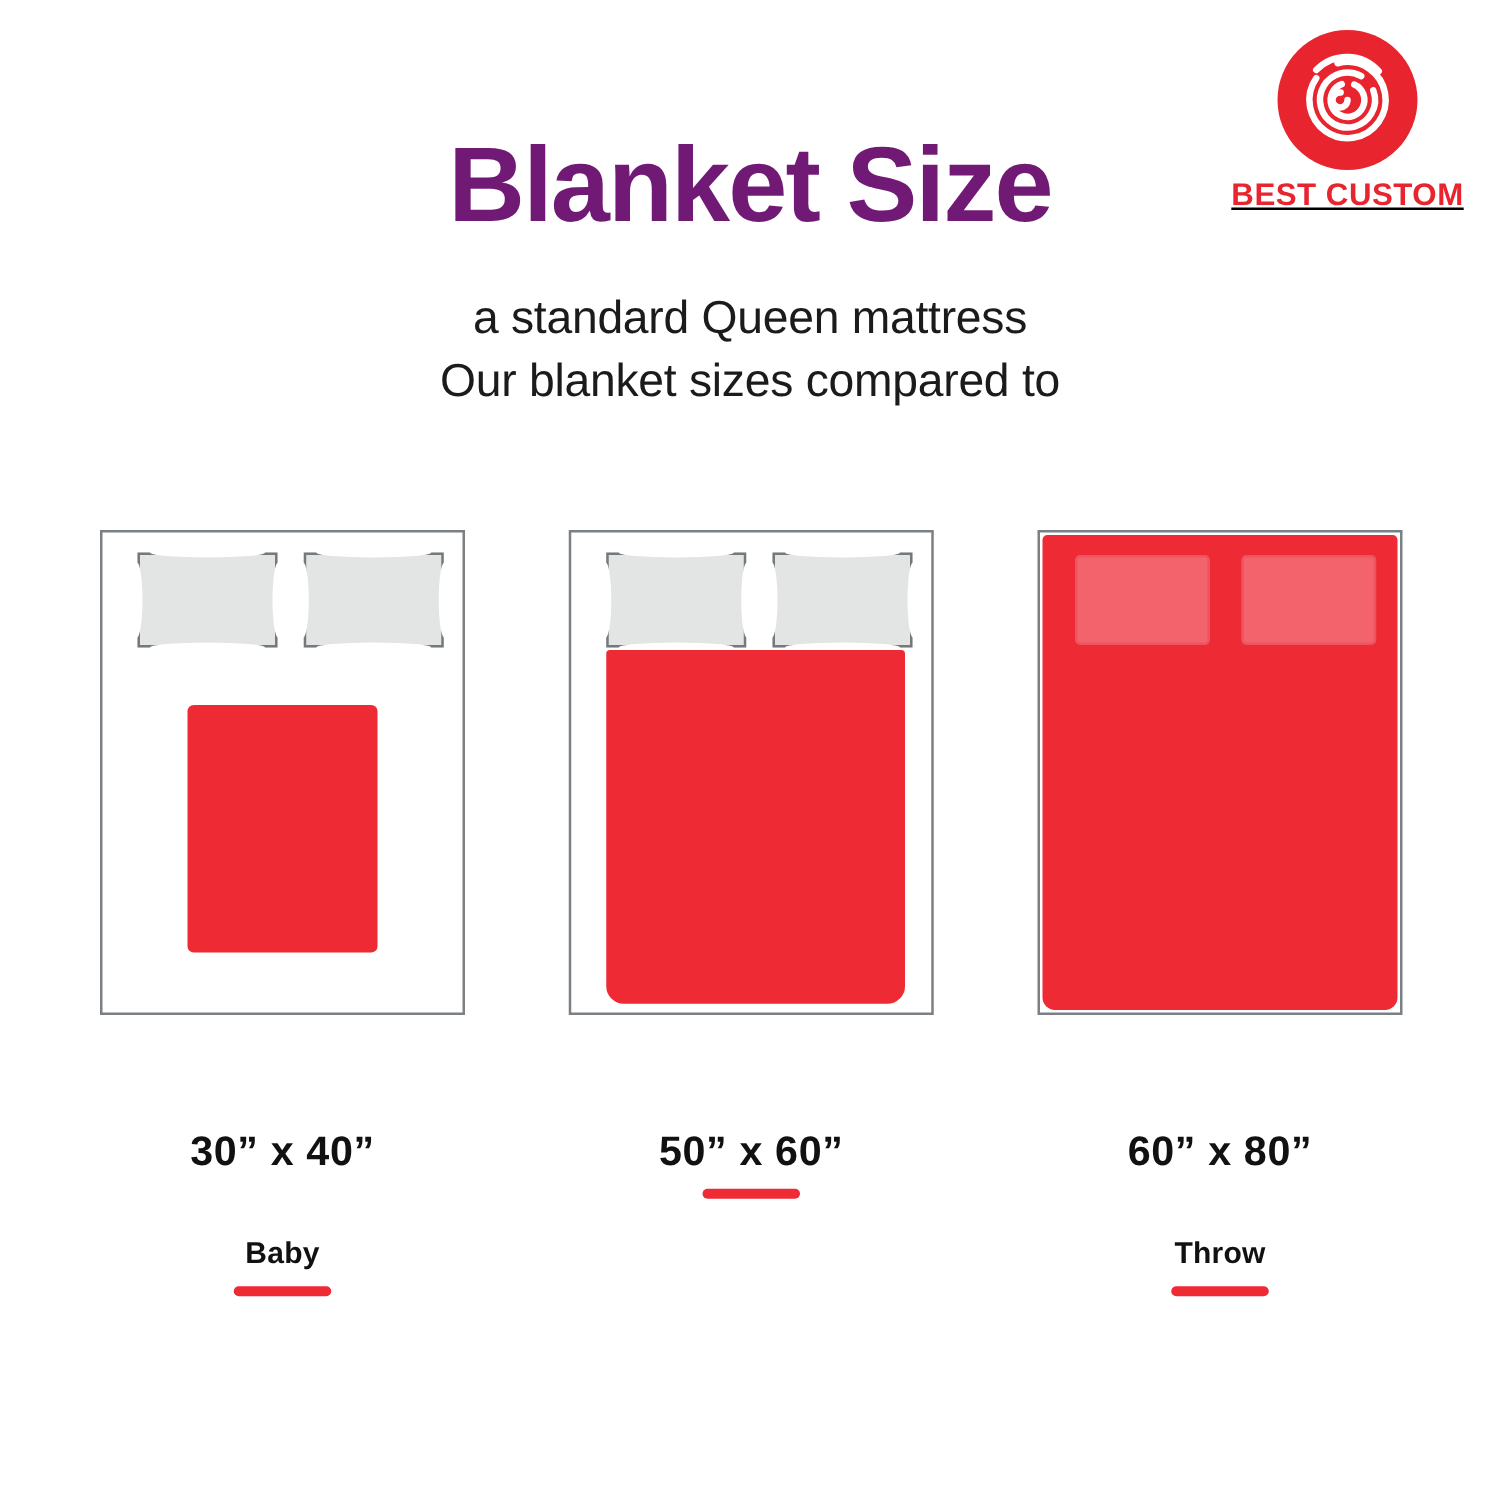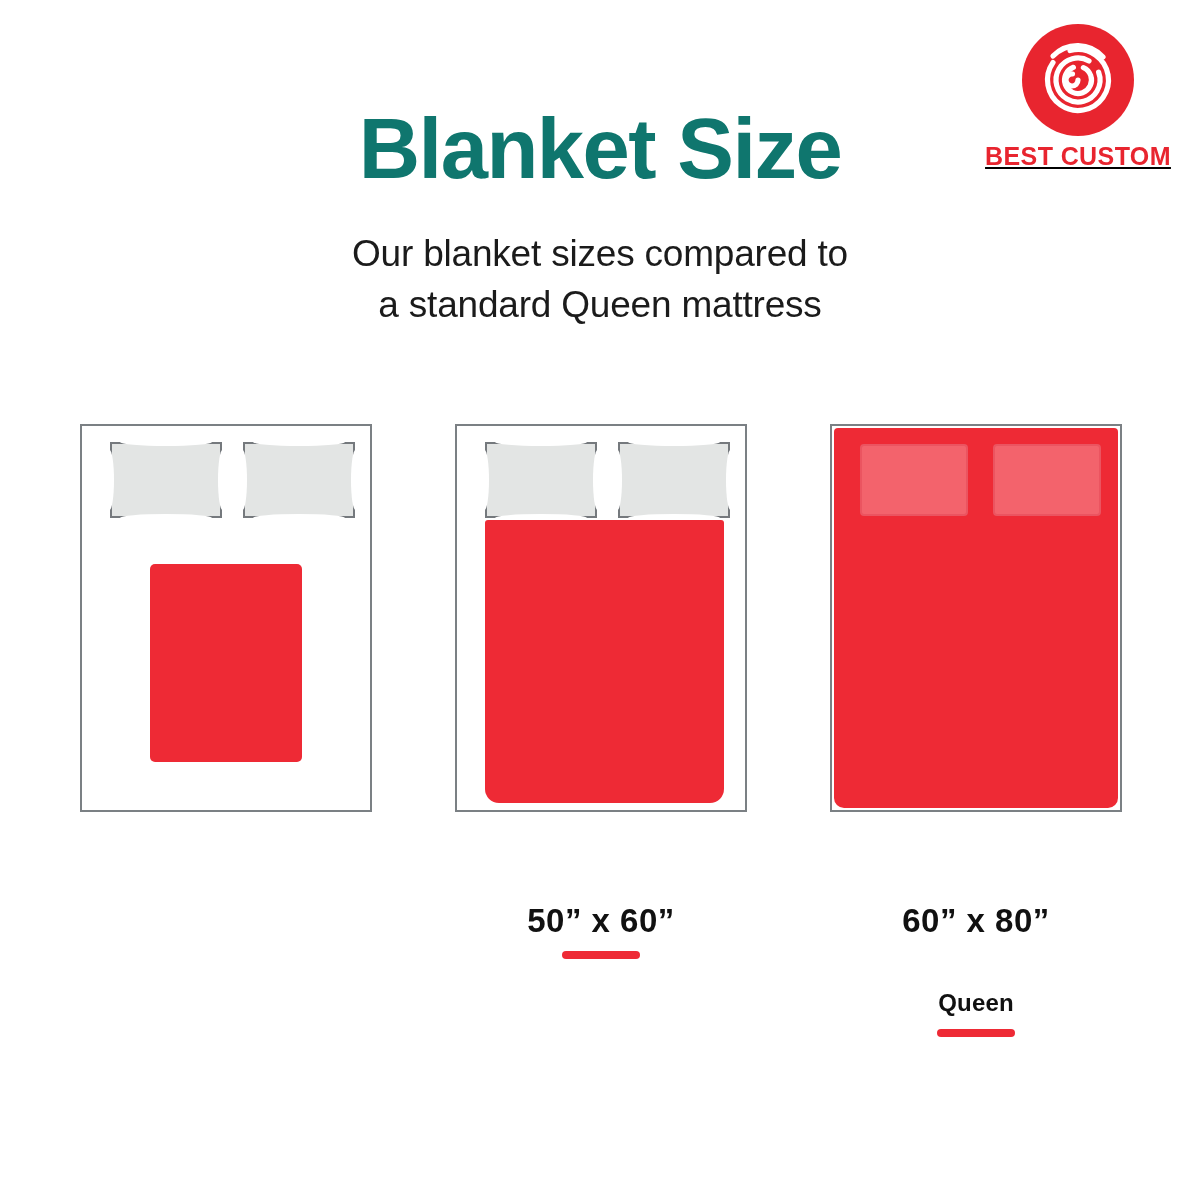--- a/index.html
+++ b/index.html
@@ -45,21 +45,21 @@
   
   .title {
     position: absolute;
     left: 0;
     top: 104px;
     width: 1200px;
     text-align: center;
     font-size: 85px;
     font-weight: 700;
     letter-spacing: -1.5px;
-    color: #0f766e;
+    color: #701a75;
     line-height: 1.05;
   }
   .subtitle {
     position: absolute;
     left: 0;
     top: 228px;
     width: 1200px;
     text-align: center;
     font-size: 37px;
     font-weight: 400;
@@ -219,22 +219,22 @@
       <path d="M58 36 a22 22 0 1 0 22 22 a22 22 0 0 0 -8 -17" transform="rotate(30 58 58)"></path>
       <path d="M58 27.5 a30.5 30.5 0 1 0 30.5 30.5 a30.5 30.5 0 0 0 -11 -23.4" transform="rotate(-55 58 58)"></path>
       <path d="M33 34 a34 34 0 0 1 50 1"></path>
     </g>
   </svg>
   <div class="logo-wordmark">BEST CUSTOM</div>
 </div>
 
 <div class="title">Blanket Size</div>
 <div class="subtitle">
+  <span>a standard Queen mattress</span>
   <span>Our blanket sizes compared to</span>
-  <span>a standard Queen mattress</span>
 </div>
 
 <div class="beds">
 
   <div class="bed bed-1">
     <div class="pillow p-left">
       <span class="pillow-cap-top"></span>
         <span class="pillow-cap-bot"></span>
     </div>
     <div class="pillow p-right">
@@ -260,25 +260,30 @@
     <div class="blanket blanket-queen">
       <div class="pillow-red p-left"></div>
       <div class="pillow-red p-right"></div>
     </div>
   </div>
 
 </div>
 
 <div class="labels">
 
+  <div class="label-col c1">
+    <div class="dims">30” x 40”</div>
+    <div class="name">Baby</div>
+    <div class="rule"></div>
+  </div>
 
   <div class="label-col c2">
     <div class="dims">50” x 60”</div>
     <div class="rule"></div>
   </div>
 
   <div class="label-col c3">
     <div class="dims">60” x 80”</div>
-    <div class="name">Queen</div>
+    <div class="name">Throw</div>
     <div class="rule"></div>
   </div>
 
 </div>
 
 </body></html>

